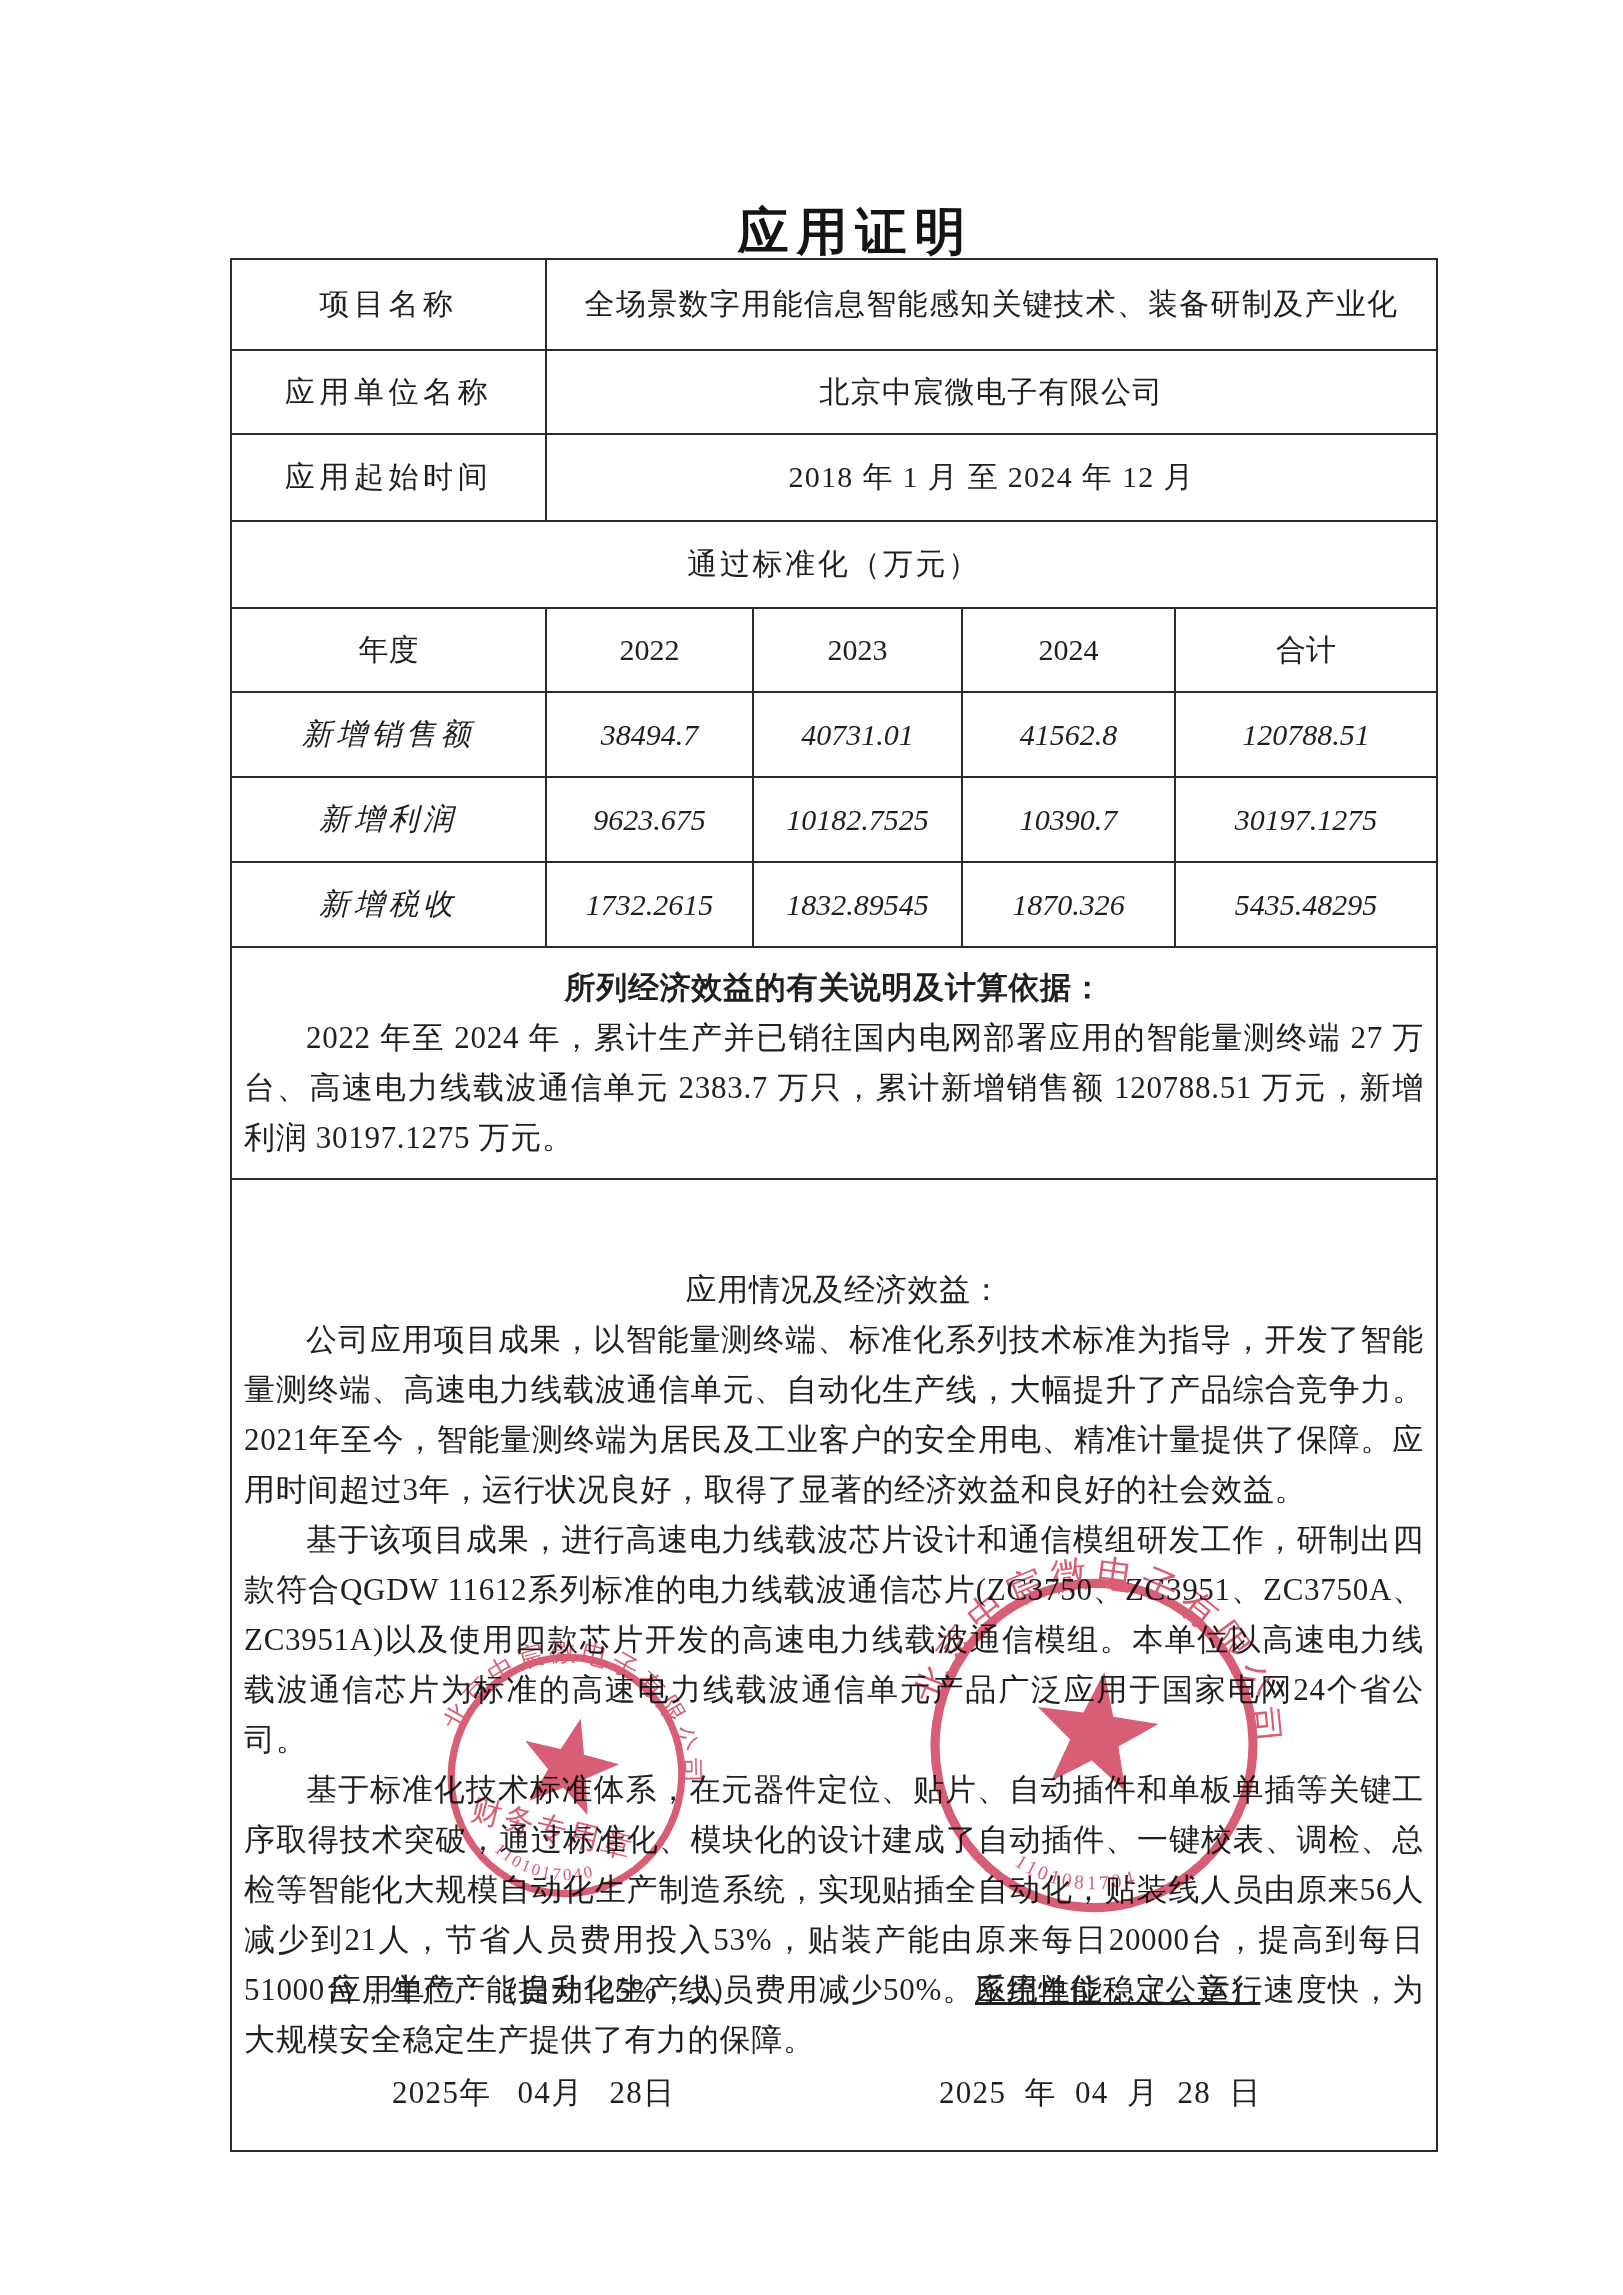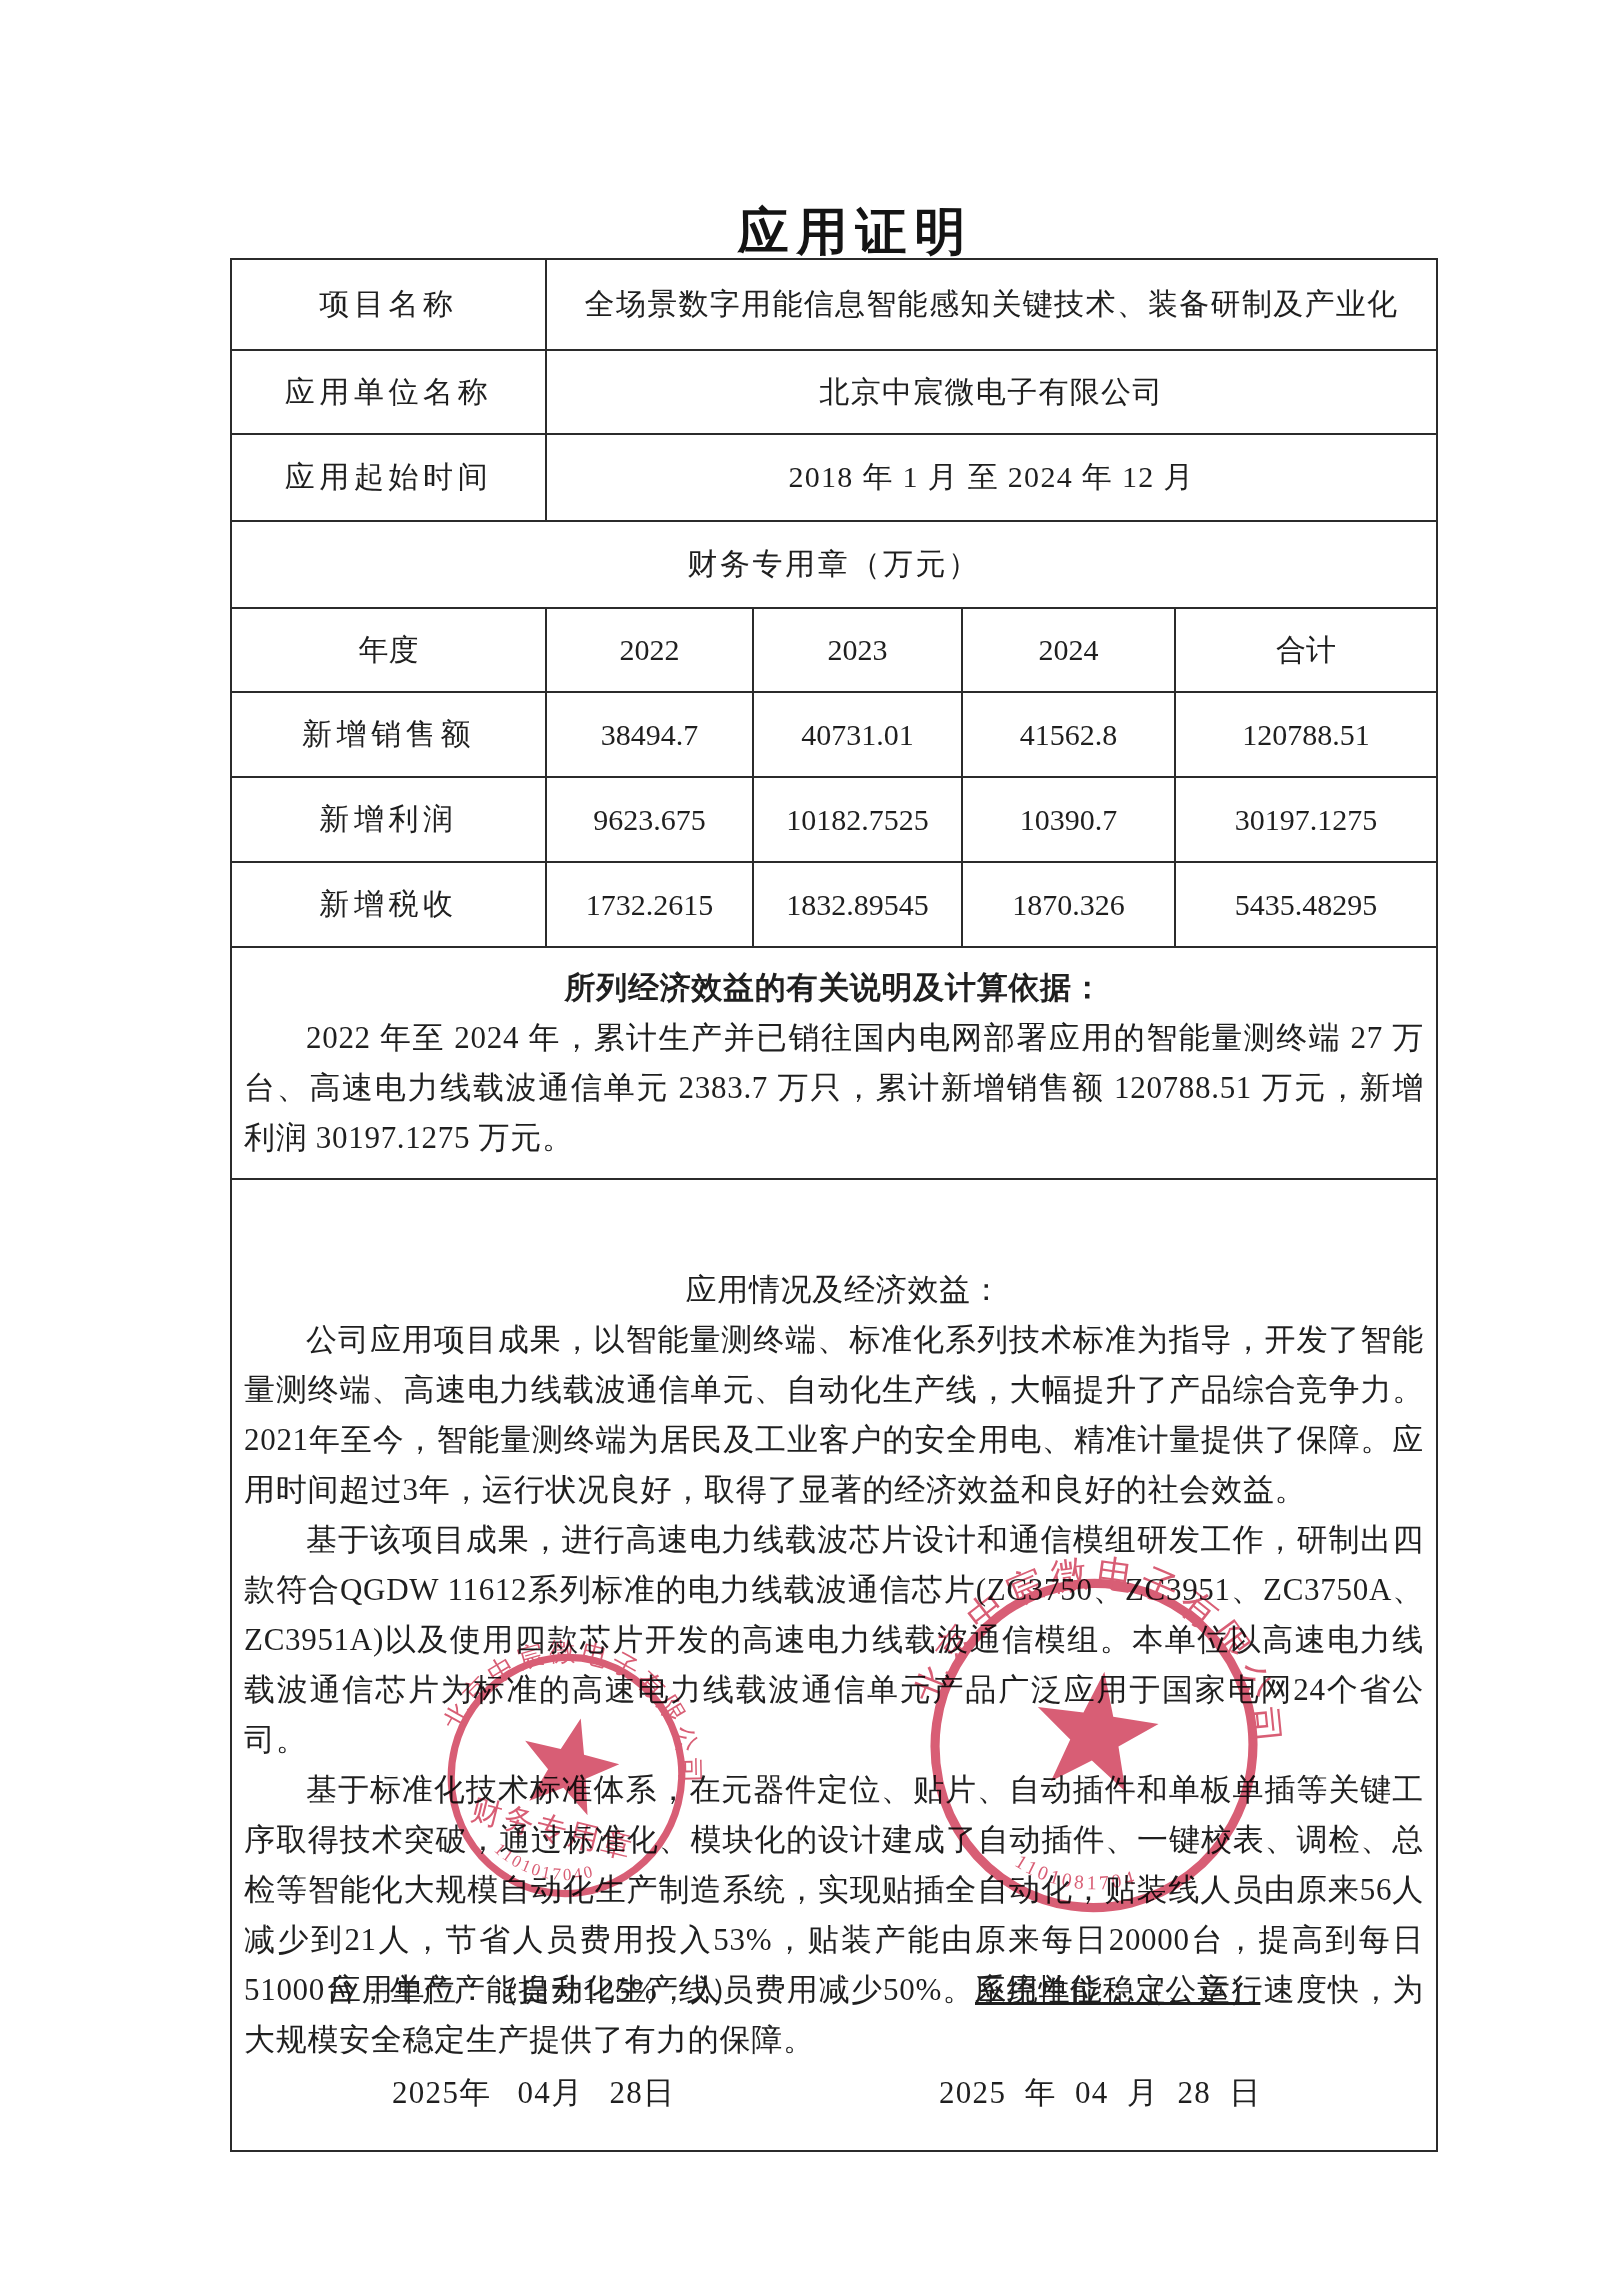--- a/index.html
+++ b/index.html
@@ -32,21 +32,21 @@
     padding:12px;
     overflow:hidden;
   }
   td.lbl{letter-spacing:4.6px;}
   td.val{letter-spacing:1.3px;}
   tr.r1 td{height:65px;}
   tr.r2 td{height:58px;}
   tr.r3 td{height:61px;text-align:center;}
   tr.rspan td{height:61px;letter-spacing:2.6px;}
   tr.rhead td{height:58px;border-radius:22px;}
-  tr.rdata td{height:59px;}
+  tr.rdata td{height:59px;font-style:italic;}
   td.bigcell{
     text-align:left;
     vertical-align:top;
     padding:6.5px 17px 0 17px;
     line-height:50px;
     font-size:31px;
     letter-spacing:0.7px;
   }
   td.bigcell .sec-heading{font-weight:700;}
   td.bigcell .sec-heading2{font-weight:400;margin-left:20px;}
@@ -96,21 +96,21 @@
     </tr>
     <tr class="r2">
       <td class="lbl">应用单位名称</td>
       <td class="val" colspan="4">北京中宸微电子有限公司</td>
     </tr>
     <tr class="r3">
       <td class="lbl">应用起始时间</td>
       <td class="val" colspan="4">2018 年 1 月 至 2024 年 12 月</td>
     </tr>
     <tr class="rspan">
-      <td colspan="5">财务专用章（万元）</td>
+      <td colspan="5">通过标准化（万元）</td>
     </tr>
     <tr class="rhead">
       <td>年度</td>
       <td>2022</td>
       <td>2023</td>
       <td>2024</td>
       <td>合计</td>
     </tr>
     <tr class="rdata">
       <td class="lbl">新增销售额</td>

